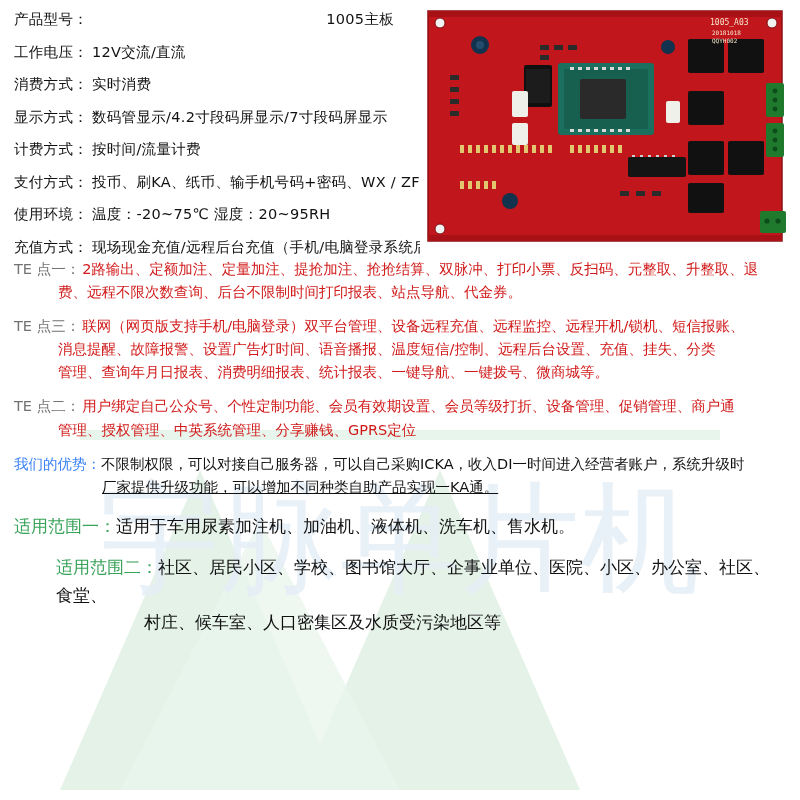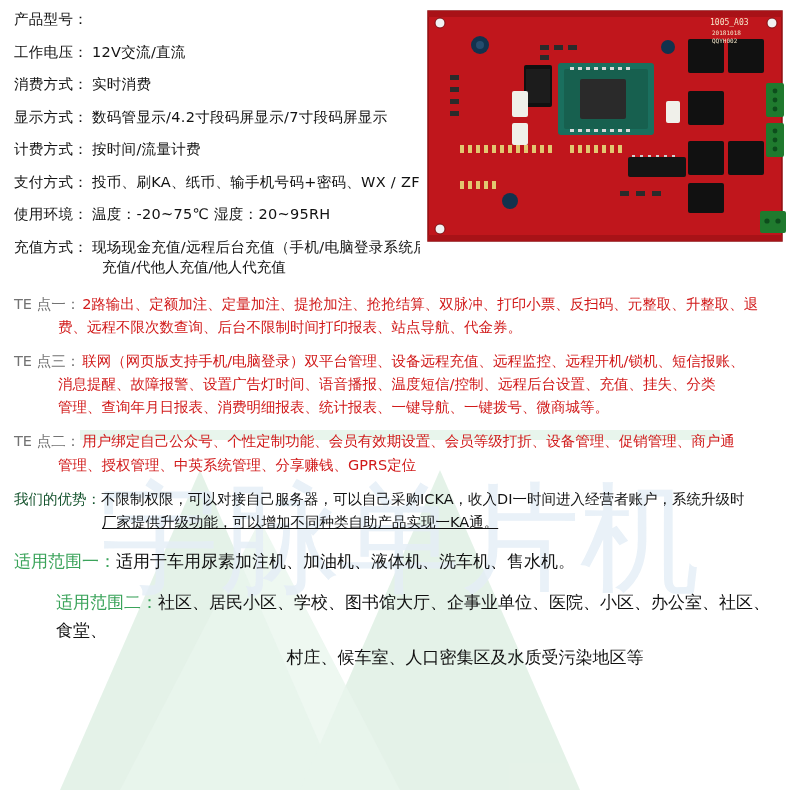--- a/index.html
+++ b/index.html
@@ -46,28 +46,28 @@
   }
   .te-block .te-head {
     color:#737373;
     white-space:nowrap;
     padding-right:2px;
   }
   .te-block .te-body { color:#d11a1a; }
   .te-indent { display:block; padding-left:44px; }
 
   .adv-block { margin-bottom:11px; font-size:14.5px; line-height:1.6; }
-  .adv-head { color:#14532d; white-space:nowrap; }
+  .adv-head { color:#3b82f6; white-space:nowrap; }
   .adv-body { color:#111; }
   .adv-indent { display:block; padding-left:88px; color:#111;text-decoration:underline; }
 
   .range-block { margin-bottom:10px; font-size:17px; line-height:1.6; }
   .range-head { color:#3aa35a; white-space:nowrap; }
   .range-body { color:#111; }
-  .range-indent { display:block; padding-left:88px; color:#111;text-align:center; }
+  .range-indent { display:block; padding-left:88px; color:#111; }
 </style>
 </head>
 <body>
 
 <svg id="watermark" viewBox="0 0 800 800" xmlns="http://www.w3.org/2000/svg">
   <g opacity="0.55">
     <polygon points="60,790 200,470 340,790" fill="#cfe8d6"></polygon>
     <polygon points="300,790 440,470 580,790" fill="#cfe8d6"></polygon>
     <polygon points="120,790 260,520 400,790" fill="#d7eede" opacity="0.8"></polygon>
     <rect x="80" y="430" width="640" height="10" fill="#d7eede"></rect>
@@ -203,20 +203,21 @@
   <circle cx="20" cy="18" r="5" fill="#f2f2f2" stroke="#7d0d11"></circle>
   <circle cx="20" cy="224" r="5" fill="#f2f2f2" stroke="#7d0d11"></circle>
   <circle cx="352" cy="18" r="5" fill="#f2f2f2" stroke="#7d0d11"></circle>
 </svg>
 
 <div id="content">
 
   <div class="spec-row" style="width:380px;text-align:right;">
     <span>产品型号</span>
     <span>：</span>
+    <span class="spec-value">1005主板</span>
   </div>
 
   <div class="spec-row" style="width:380px;">
     <span>工作电压</span>
     <span>：</span>
     <span class="spec-value">12V交流/直流</span>
   </div>
 
   <div class="spec-row" style="width:380px;">
     <span>消费方式</span>
@@ -246,21 +247,20 @@
     <span>使用环境</span>
     <span>：</span>
     <span class="spec-value">温度：-20~75℃   湿度：20~95RH</span>
   </div>
 
   <div class="spec-row" style="margin-bottom:0;">
     <span>充值方式</span>
     <span>：</span>
     <span class="spec-value">现场现金充值/远程后台充值（手机/电脑登录系统后台充值)/消费者自己用WX给自己</span>
   </div>
-  <div style="padding-left:88px; font-size:14.5px; color:#111; margin-bottom:16px;">充值/代他人充值/他人代充值</div>
 
   <div class="te-block">
     <span class="te-head">TE 点一：</span><span class="te-body">2路输出、定额加注、定量加注、提抢加注、抢抢结算、双脉冲、打印小票、反扫码、元整取、升整取、退</span>
     <span class="te-indent te-body">费、远程不限次数查询、后台不限制时间打印报表、站点导航、代金券。</span>
   </div>
 
   <div class="te-block">
     <span class="te-head">TE 点三：</span><span class="te-body">联网（网页版支持手机/电脑登录）双平台管理、设备远程充值、远程监控、远程开机/锁机、短信报账、</span>
     <span class="te-indent te-body">消息提醒、故障报警、设置广告灯时间、语音播报、温度短信/控制、远程后台设置、充值、挂失、分类</span>
     <span class="te-indent te-body">管理、查询年月日报表、消费明细报表、统计报表、一键导航、一键拨号、微商城等。</span>

